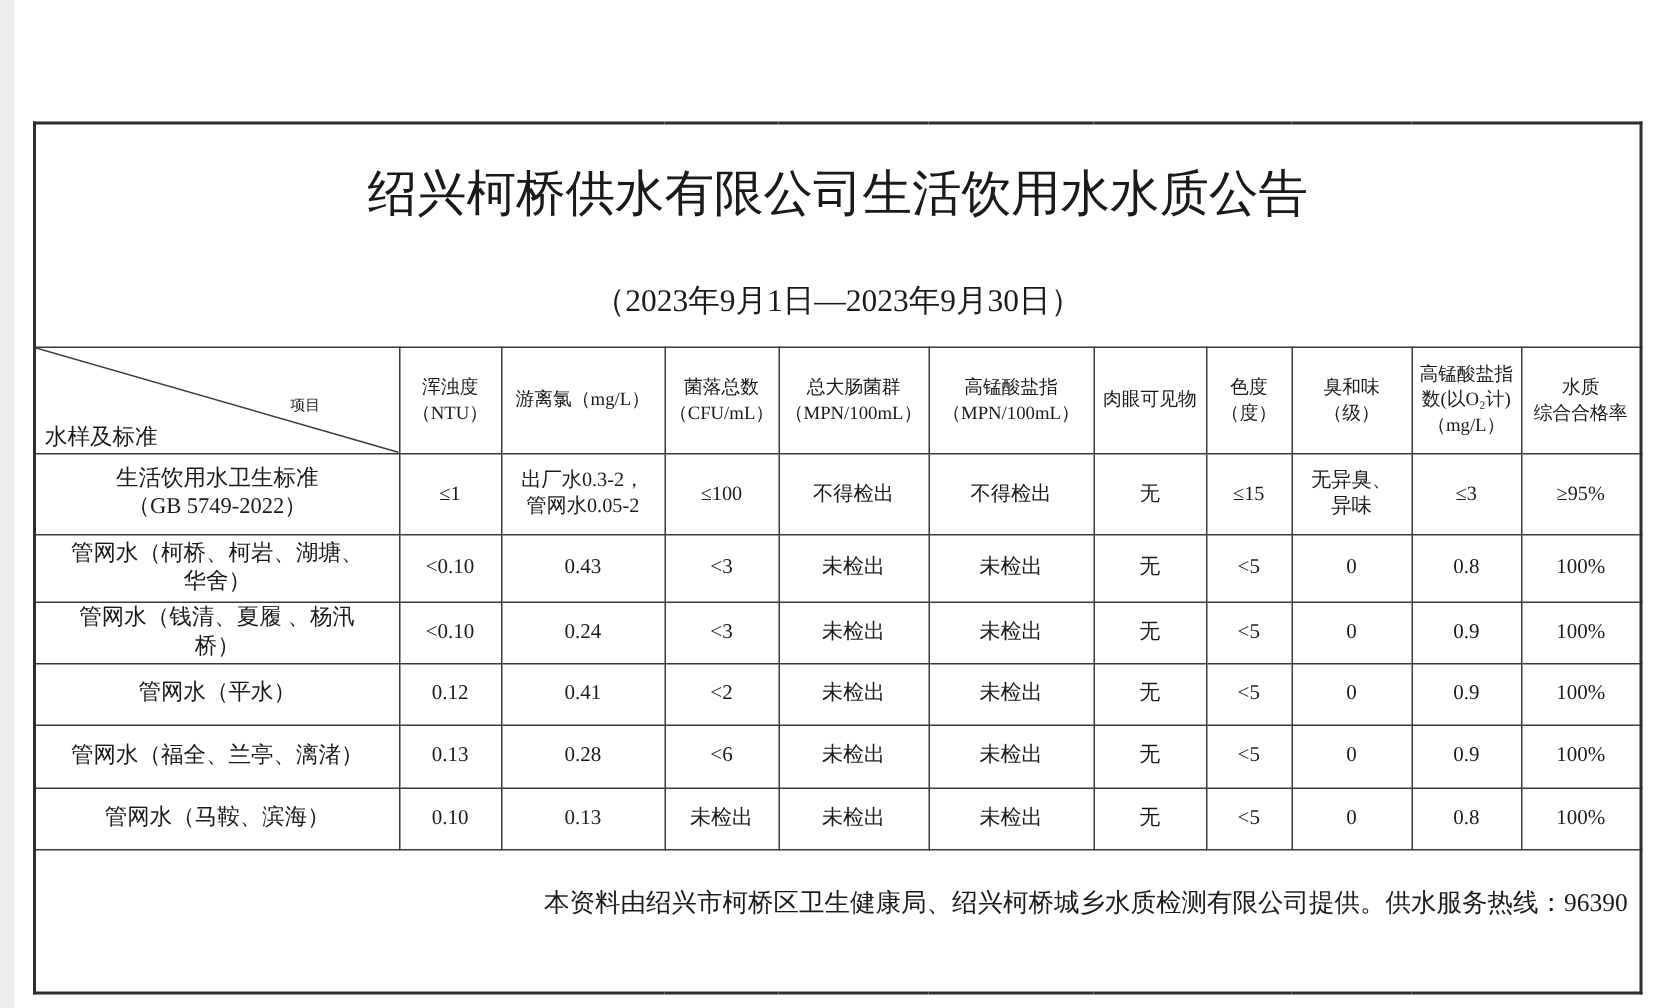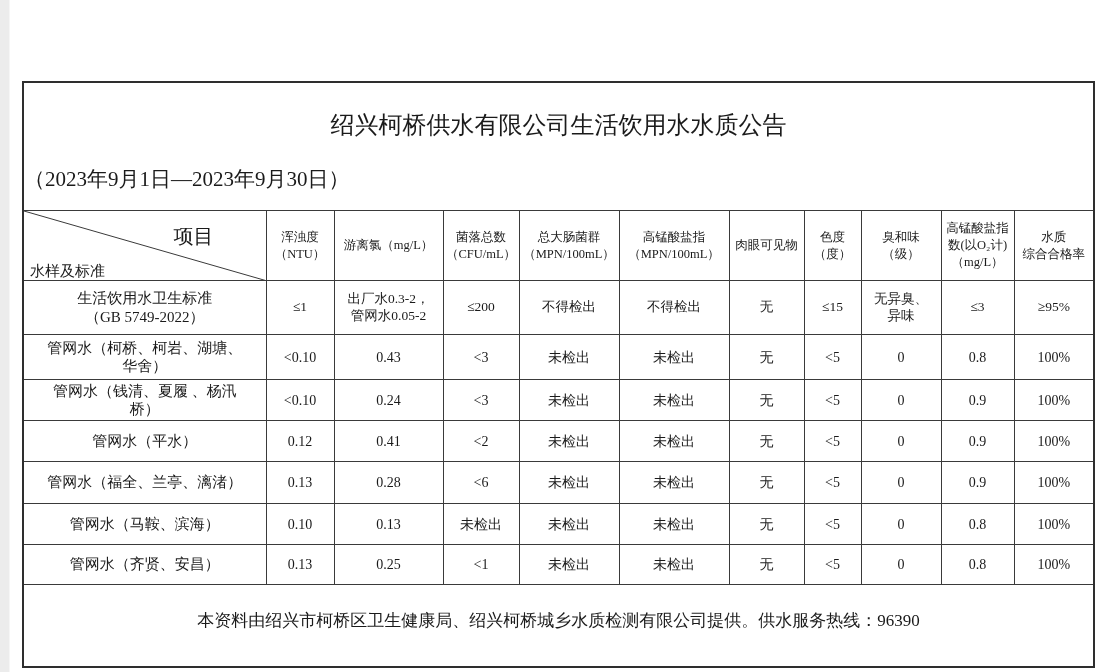--- a/index.html
+++ b/index.html
@@ -13,35 +13,35 @@
     position:absolute;left:22px;top:81px;width:1071px;height:582px;
     border-collapse:collapse;table-layout:fixed;
     border:2px solid #2e2e2e;background:#fff;
   }
   td{
     border:1px solid #3a3a3a;text-align:center;vertical-align:middle;
     padding:1px 3px;font-size:14px;line-height:1.25;white-space:pre-line;
   }
   
   .title-row td{border-bottom:1px solid #3a3a3a;padding:0}
-  .doc-title{font-size:24px;margin-top:9px;text-align:center}
-  .doc-subtitle{font-size:21px;margin-top:9px;text-align:left}
+  .doc-title{font-size:33px;margin-top:9px;text-align:center}
+  .doc-subtitle{font-size:21px;margin-top:19px;text-align:center}
   
   .hdr td{font-size:12.5px;line-height:1.35;padding:1px 2px}
   .corner{position:relative;padding:0}
   .corner svg{position:absolute;left:0;top:0;width:100%;height:100%;display:block}
   .corner .bl{position:absolute;left:6px;top:50px;font-size:15px}
-  .corner .tr{position:absolute;right:52px;top:12px;font-size:20px}
+  .corner .tr{position:absolute;right:52px;top:32px;font-size:10px}
   
   .rl{font-size:15px;line-height:1.25;padding:1px 20px}
   .std td{font-size:13.5px}
   .std .rl{font-size:15px}
   
   .footer-row td{padding:0;vertical-align:top}
-  .note{font-size:17px;text-align:center;padding:7px 8px 0 8px}
+  .note{font-size:17px;text-align:right;padding:7px 8px 0 8px}
 </style>
 </head>
 <body>
 
 <div class="page-edge"></div>
 
 <table class="notice">
   <colgroup>
     <col style="width:243px">
       <col style="width:68px">
@@ -92,21 +92,21 @@
     <td>水质
 综合合格率</td>
   </tr>
 
   <tr class="std" style="height:54px">
     <td class="rl">生活饮用水卫生标准
 （GB 5749-2022）</td>
     <td>≤1</td>
     <td>出厂水0.3-2，
 管网水0.05-2</td>
-    <td>≤200</td>
+    <td>≤100</td>
     <td>不得检出</td>
     <td>不得检出</td>
     <td>无</td>
     <td>≤15</td>
     <td>无异臭、
 异味</td>
     <td>≤3</td>
     <td>≥95%</td>
   </tr>
 
@@ -174,33 +174,20 @@
     <td>未检出</td>
     <td>未检出</td>
     <td>未检出</td>
     <td>无</td>
     <td>&lt;5</td>
     <td>0</td>
     <td>0.8</td>
     <td>100%</td>
   </tr>
 
-  <tr style="height:40px">
-    <td class="rl">管网水（齐贤、安昌）</td>
-    <td>0.13</td>
-    <td>0.25</td>
-    <td>&lt;1</td>
-    <td>未检出</td>
-    <td>未检出</td>
-    <td>无</td>
-    <td>&lt;5</td>
-    <td>0</td>
-    <td>0.8</td>
-    <td>100%</td>
-  </tr>
 
   <tr class="footer-row">
     <td colspan="11">
       <div class="note">本资料由绍兴市柯桥区卫生健康局、绍兴柯桥城乡水质检测有限公司提供。供水服务热线：96390</div>
       
     </td>
   </tr>
 </tbody>
   </table>
 

